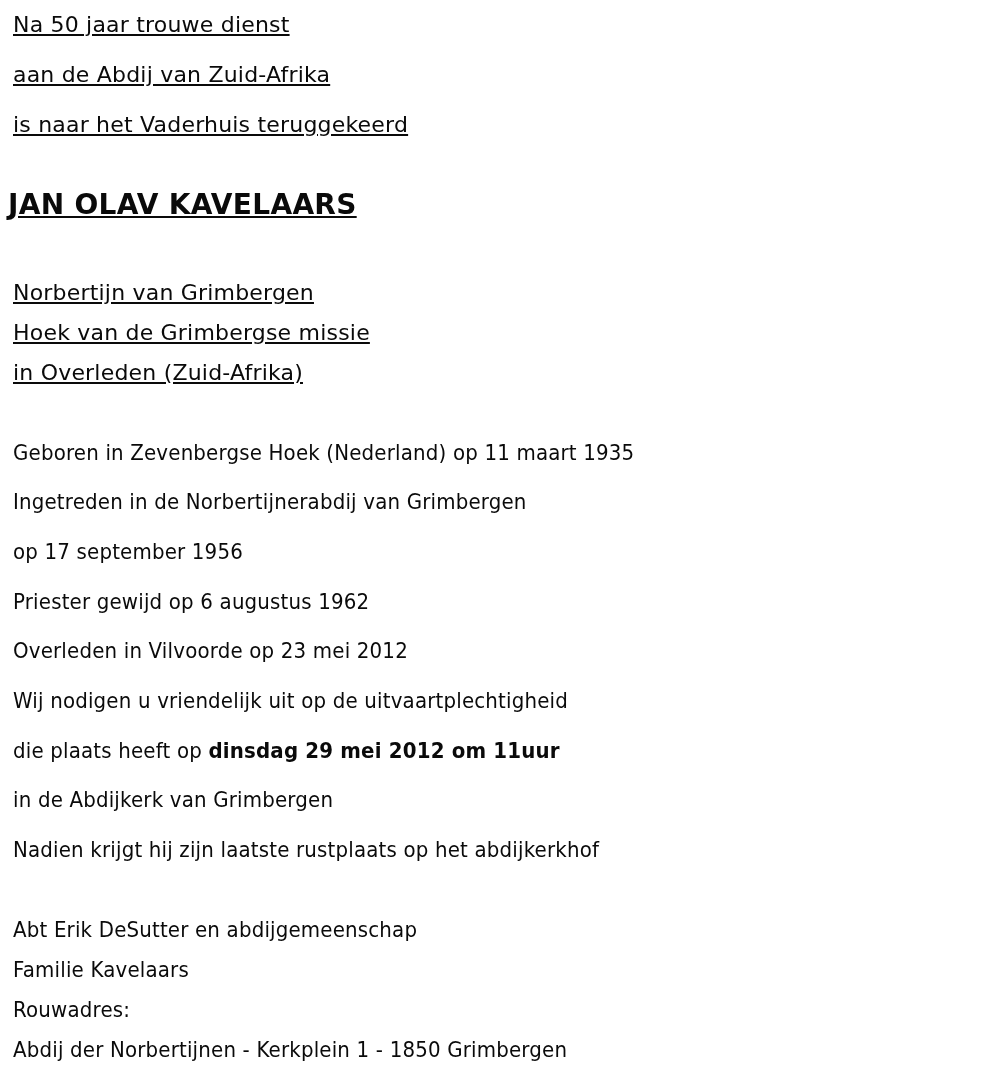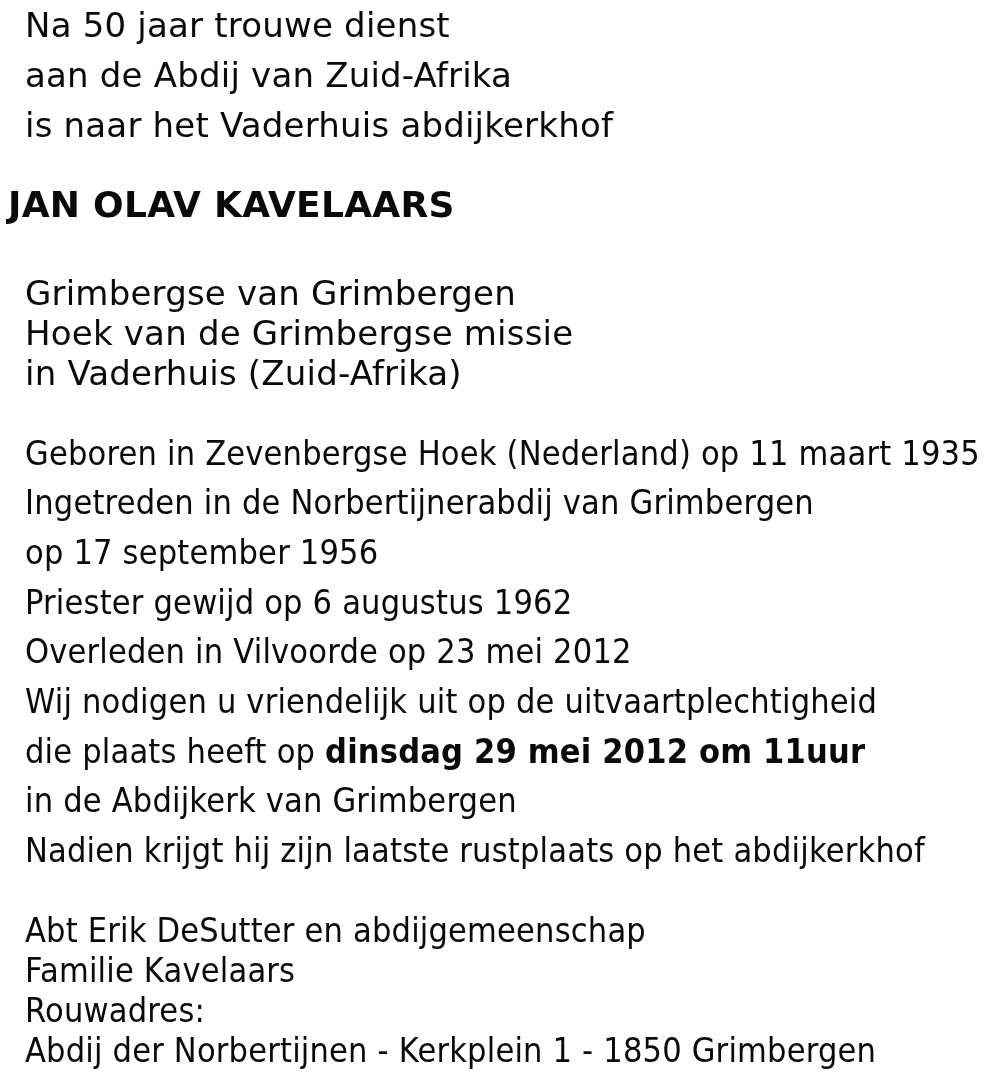--- a/index.html
+++ b/index.html
@@ -16,55 +16,57 @@
       color: #0a0a0a;
     }
     .notice {
       position: absolute;
       left: 11px;
       top: 0;
       width: 980px;
     }
     .line {
       position: absolute;
-      left: 14px;
+      left: 2px;
       white-space: nowrap;
-      font-size: 34px;
+      font-size: 22px;
       line-height: 30px;
       letter-spacing: 0.2px;
+      text-decoration: underline;
     }
     .name {
       position: absolute;
       left: -3px;
       white-space: nowrap;
-      font-size: 36px;
+      font-size: 28px;
       line-height: 40px;
       font-weight: bold;
       letter-spacing: 0.3px;
+      text-decoration: underline;
     }
     .condensed {
       transform-origin: left center;
       display: inline-block;
     }
     b { font-weight: bold; }
   </style>
 </head>
 <body>
 
 <div class="notice">
 
   <div class="line" style="top:10px">Na 50 jaar trouwe dienst</div>
   <div class="line" style="top:60px">aan de Abdij van Zuid-Afrika</div>
-  <div class="line" style="top:110px">is naar het Vaderhuis abdijkerkhof</div>
+  <div class="line" style="top:110px">is naar het Vaderhuis teruggekeerd</div>
 
   <div class="name" style="top:185px">JAN OLAV KAVELAARS</div>
 
-  <div class="line" style="top:278px">Grimbergse van Grimbergen</div>
+  <div class="line" style="top:278px">Norbertijn van Grimbergen</div>
   <div class="line" style="top:318px">Hoek van de Grimbergse missie</div>
-  <div class="line" style="top:358px">in Vaderhuis (Zuid-Afrika)</div>
+  <div class="line" style="top:358px">in Overleden (Zuid-Afrika)</div>
 
   <div class="line" style="top:438px">
     <span class="condensed" style="transform:scaleX(0.9)">Geboren in Zevenbergse Hoek (Nederland) op 11 maart 1935</span>
   </div>
   <div class="line" style="top:487px">
     <span class="condensed" style="transform:scaleX(0.9)">Ingetreden in de Norbertijnerabdij van Grimbergen</span>
   </div>
   <div class="line" style="top:537px">
     <span class="condensed" style="transform:scaleX(0.9)">op 17 september 1956</span>
   </div>

